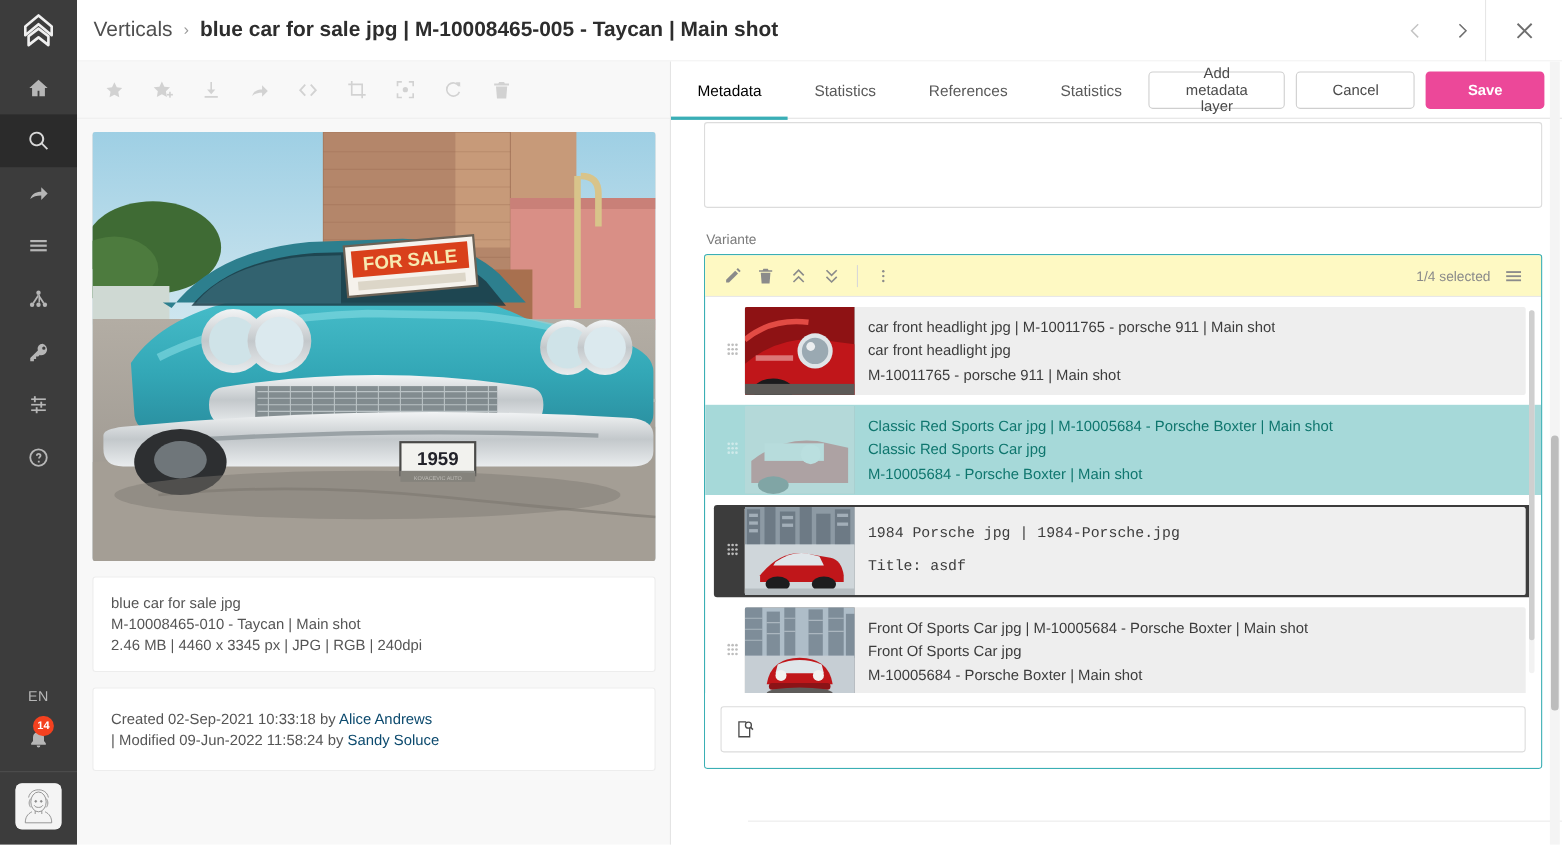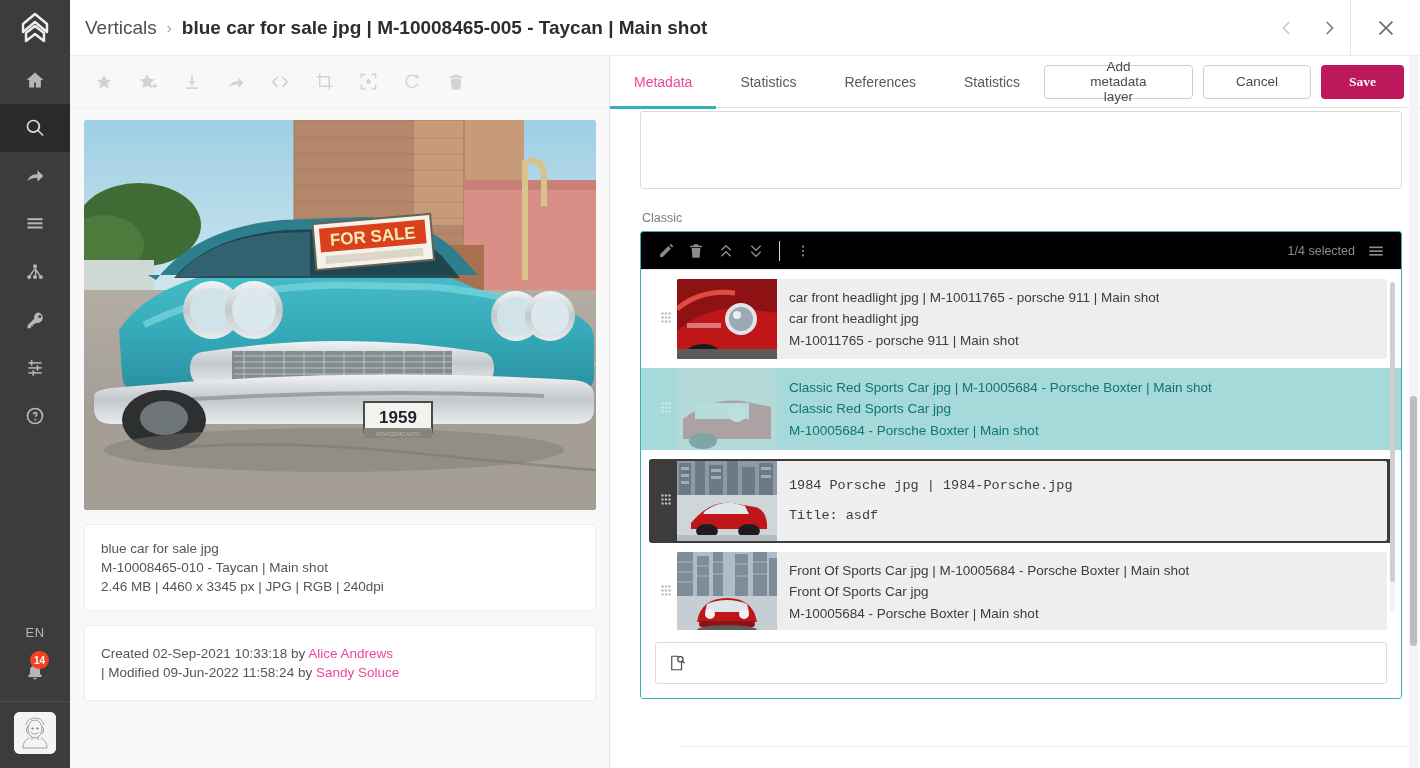--- a/index.html
+++ b/index.html
@@ -95,61 +95,61 @@
   }
   .info-card {
     background: #fff; border: 1px solid #ededed; border-radius: 3px;
     margin-top: 14px; padding: 14px 16px; width: 512px;
   }
   .info-line { font-size: 13.5px; color: #555; line-height: 19px; }
   .created-card {
     background: #fff; border: 1px solid #ededed; border-radius: 3px;
     margin-top: 14px; padding: 18px 16px; width: 512px;
   }
-  .link { color: #ec4899; margin-top: 32px; }
+  .link { color: #0c4a6e; margin-top: 32px; }
 
   
   .right-pane { flex: 1 1 auto; display: flex; flex-direction: column; min-width: 0; position: relative; background:#fff; }
   .tabbar {
     height: 52px; flex: 0 0 52px; display: flex; align-items: center;
     border-bottom: 1px solid #e3e3e3; background: #fff; padding-left: 0;
   }
   .tab {
     height: 52px; padding: 0 24px; display: flex; align-items: center; justify-content: center;
     font-size: 14px; color: #595959; cursor: pointer; position: relative;
   }
-  .tab.active { color: #ec4899; text-align: right; }
+  .tab.active { color: #000000; text-align: right; }
   .tab.active:after {
     content: ""; position: absolute; left: 0; right: 0; bottom: -1px; height: 3px; background: #3aaeb6;
   }
   .tabbar-actions { margin-left: auto; display: flex; align-items: center; gap: 10px; padding-right: 16px; }
   .btn-outline {
     height: 34px; padding: 0 32px; border: 1px solid #cfcfcf; border-radius: 4px;
     background: #fff; color: #4a4a4a; font-size: 13.5px; cursor: pointer;
     display: flex; align-items: center; font-family: "Liberation Sans", sans-serif;
   }
   .btn-primary {
-    height: 34px; padding: 0 28px; border: none; border-radius: 4px;
-    background: #be185d; color: #fff; font-size: 13.5px; font-weight: bold; cursor: pointer;
-    display: flex; align-items: center; font-family: Liberation Serif, serif;
+    height: 34px; padding: 0 38px; border: none; border-radius: 4px;
+    background: #ec4899; color: #fff; font-size: 13.5px; font-weight: bold; cursor: pointer;
+    display: flex; align-items: center; font-family: Liberation Sans, sans-serif;
   }
 
   .right-scroll { flex: 1 1 auto; overflow: hidden; position: relative; padding: 0 18px 0 30px; }
   .field-box {
     border: 1px solid #dcdcdc; border-radius: 3px; height: 78px; margin-top: 3px; background: #fff;
   }
   .field-label { font-size: 12.5px; color: #7b7b7b; margin: 22px 0 6px 2px; }
 
   
   .variant-widget {
     border: 1px solid #3aafb4; border-radius: 3px; background: #fff; overflow: hidden;
     display: flex; flex-direction: column;
   }
   .variant-head {
-    height: 38px; flex: 0 0 38px; background: #000000; border-bottom: 1px solid #e8e8e8;
+    height: 38px; flex: 0 0 38px; background: #fef9c3; border-bottom: 1px solid #e8e8e8;
     display: flex; align-items: center; padding: 0 10px;
   }
   .vh-btn {
     width: 30px; height: 30px; display: flex; align-items: center; justify-content: center; cursor: pointer;
   }
   .vh-btn svg { fill: #8b8b8b; }
   .vh-sep { width: 1px; height: 20px; background: #d8d8d8; margin: 0 8px; }
   .vh-right { margin-left: auto; display: flex; align-items: center; gap: 6px; }
   .vh-count { font-size: 12.5px; color: #8a8a8a; }
 
@@ -505,21 +505,21 @@
             <button class="btn-outline">Add metadata layer</button>
             <button class="btn-outline">Cancel</button>
             <button class="btn-primary">Save</button>
           </div>
         </div>
 
         <div class="right-scroll">
 
           <div class="field-box"></div>
 
-          <div class="field-label">Classic</div>
+          <div class="field-label">Variante</div>
 
           <div class="variant-widget">
             <div class="variant-head">
               <div class="vh-btn">
                 <svg width="17" height="17" viewBox="0 0 24 24">
                     <path d="M3 17.3L14.6 5.7l3.7 3.7L6.7 21H3z"></path>
                     <path d="M16.2 4.1l1.8-1.8 3.7 3.7-1.8 1.8z"></path>
                   </svg>
               </div>
               <div class="vh-btn">

